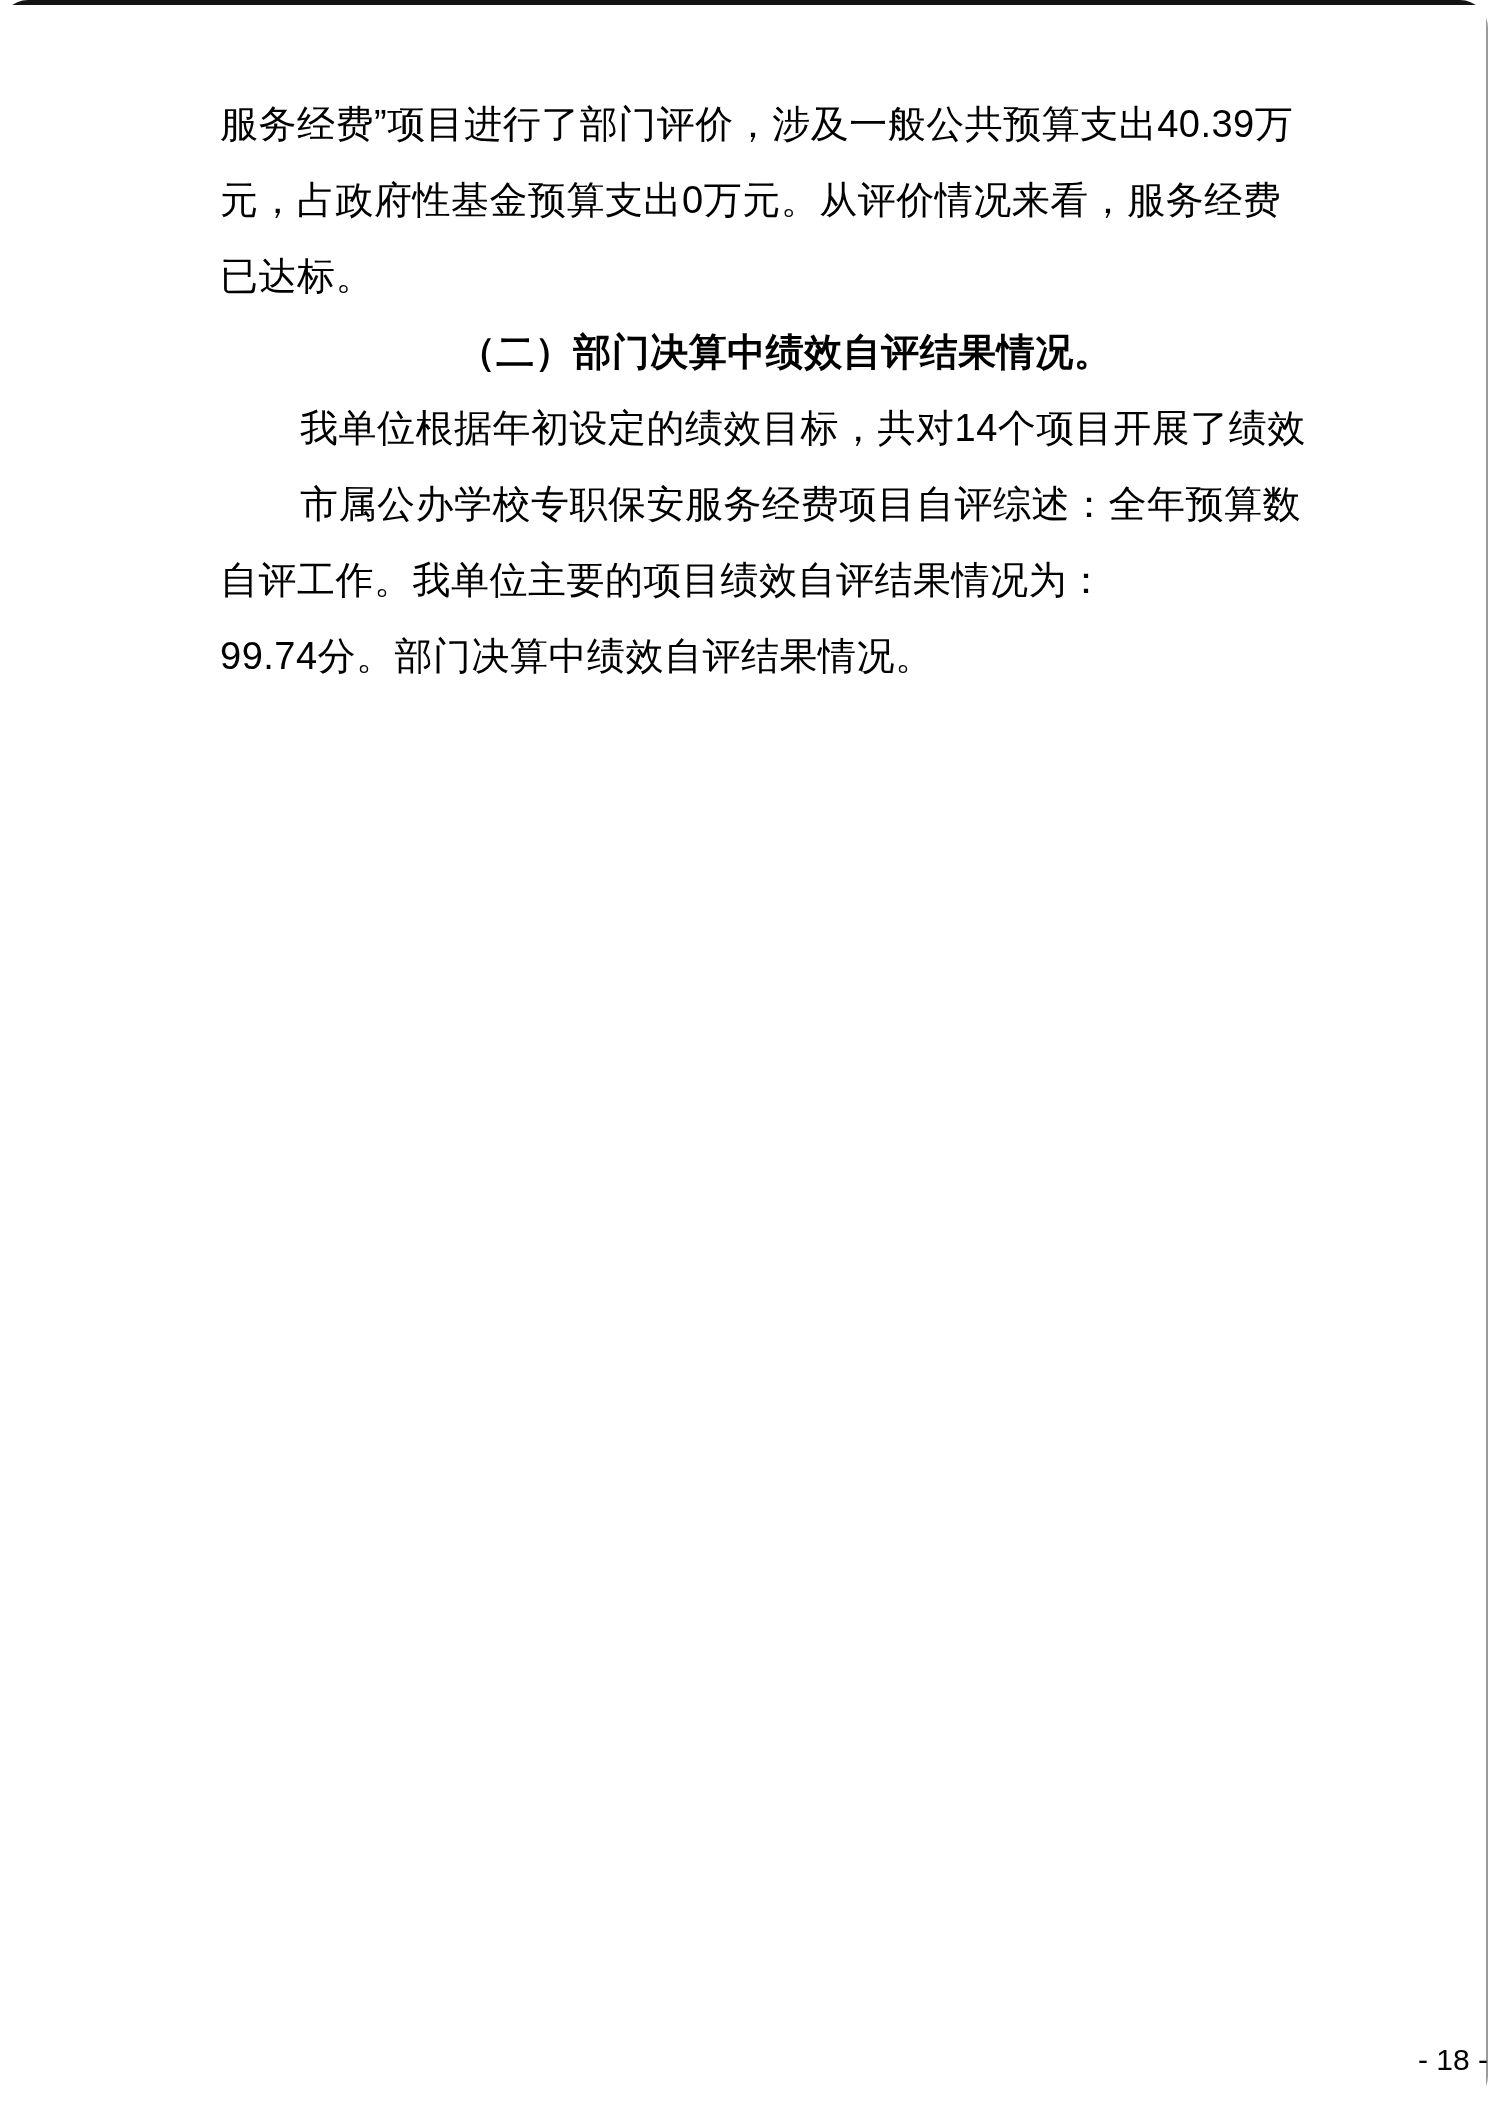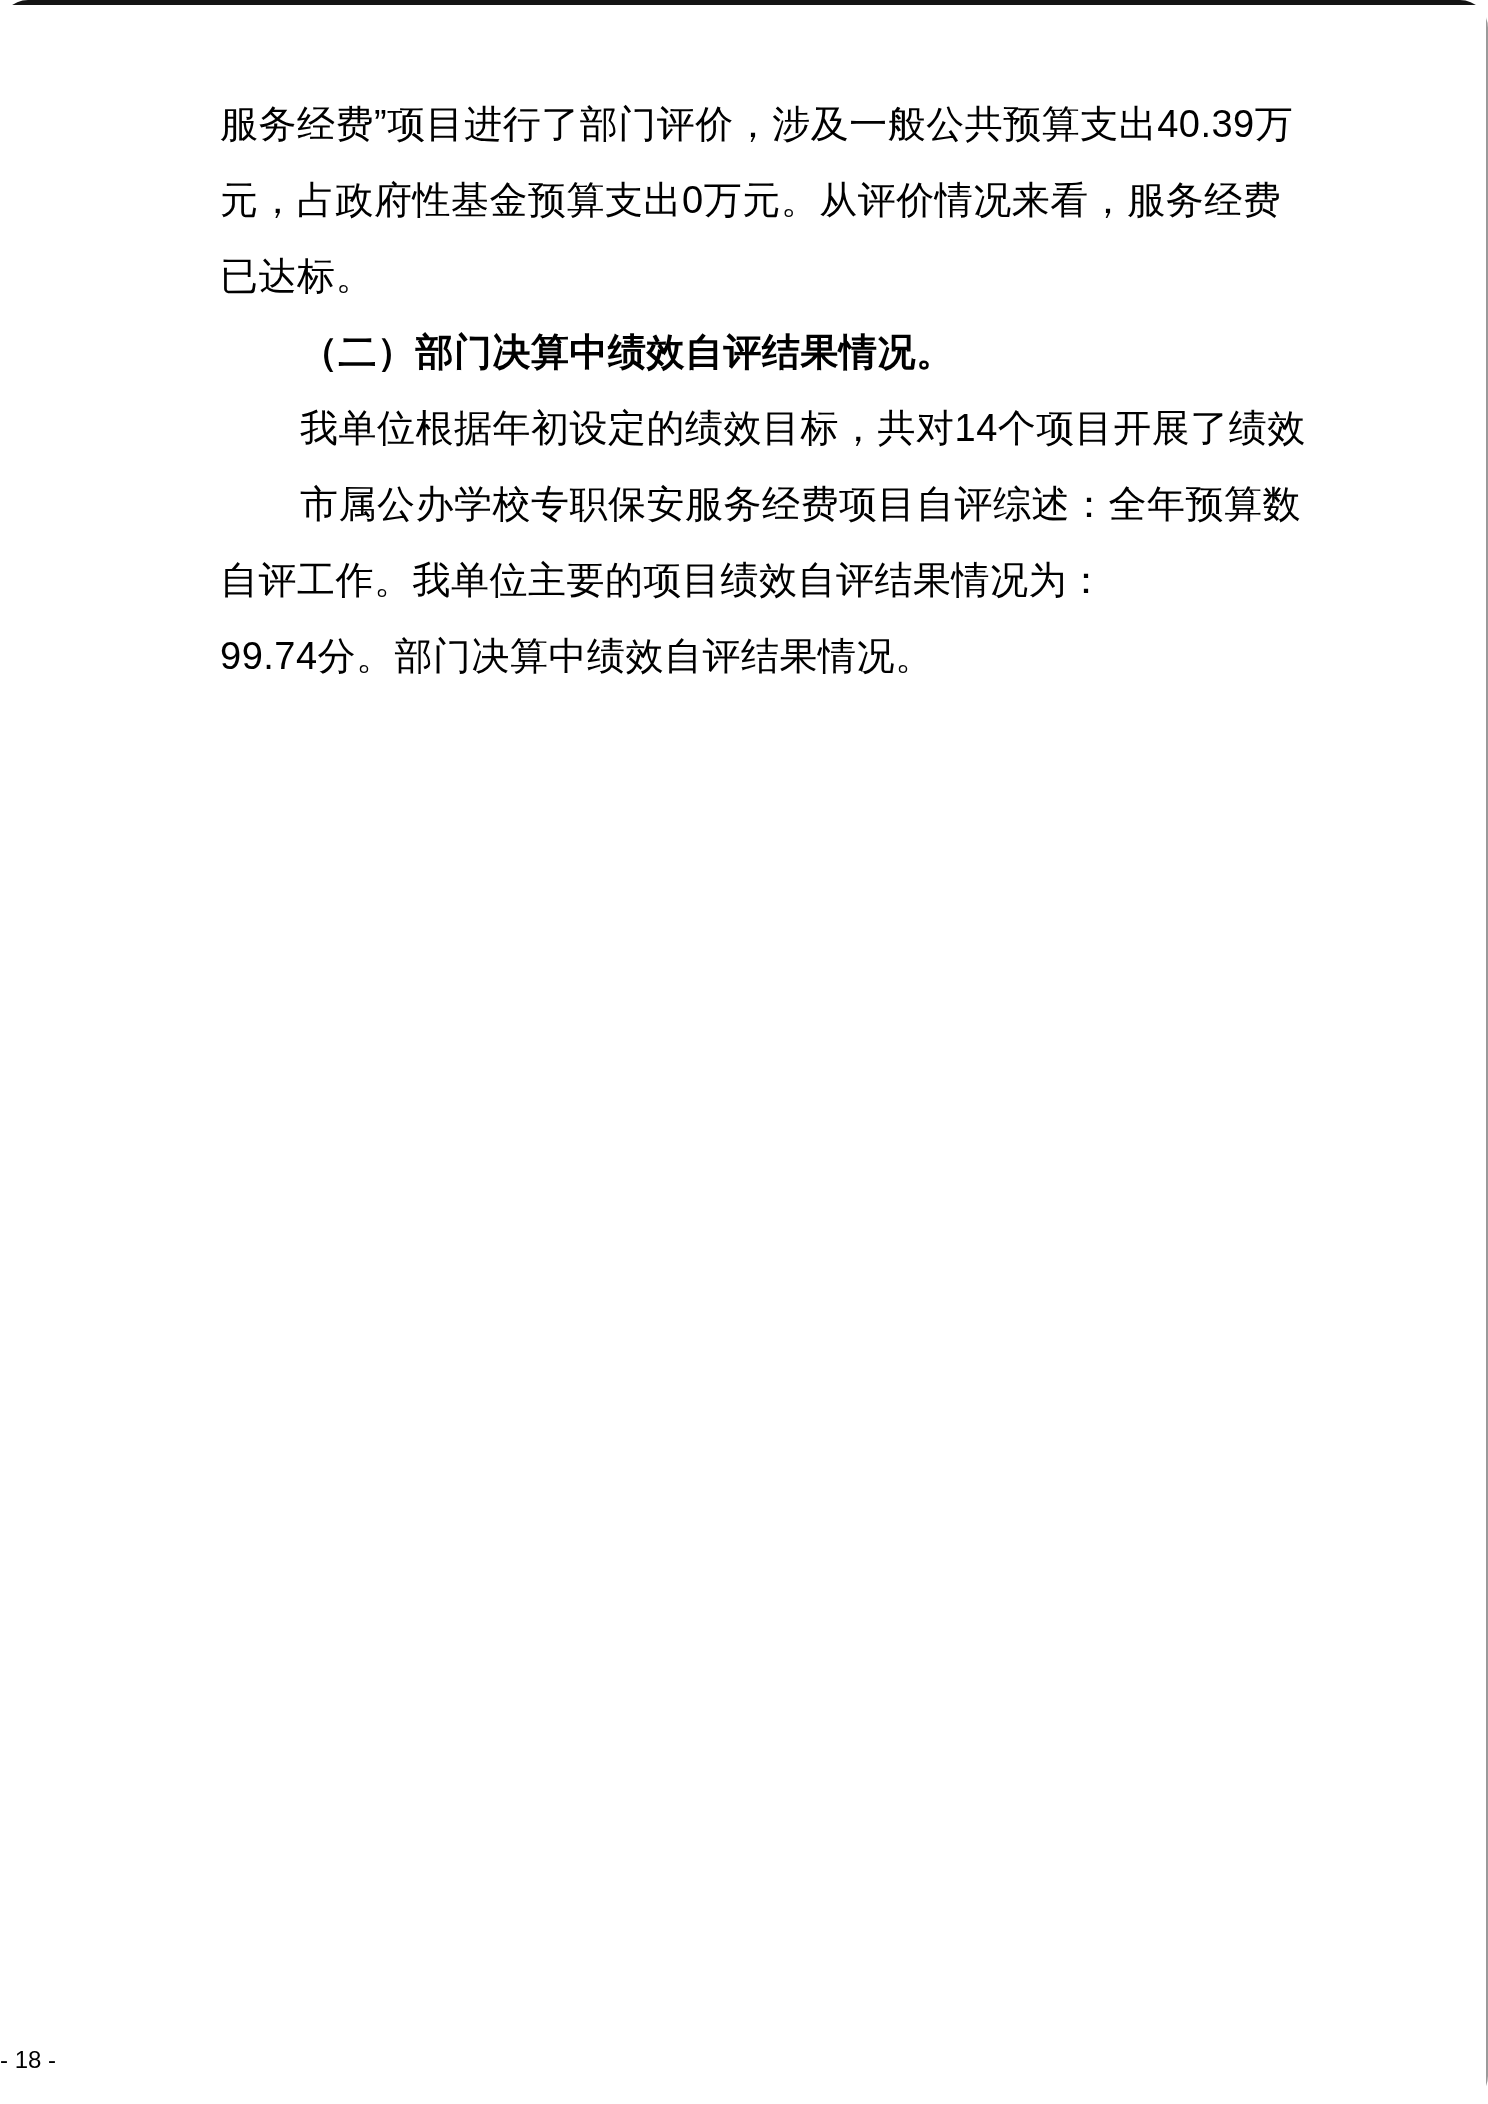--- a/index.html
+++ b/index.html
@@ -49,30 +49,31 @@
   }
   .line.justify {
     text-align: justify;
     text-align-last: justify;
   }
   .line.indent {
     padding-left: 80px;
   }
   .line.bold {
     font-weight: 700;
+    text-align: center;
   }
   .page-footer {
     position: absolute;
     top: 2036px;
     left: 0;
     width: 100%;
     height: 48px;
     line-height: 48px;
-    text-align: left;
-    font-size: 24px;
+    text-align: right;
+    font-size: 30px;
     color: #000000;
   }
 </style>
 </head>
 <body>
 
 <div class="page">
   <div class="top-edge-bar"></div>
   <div class="right-edge-line"></div>
 

